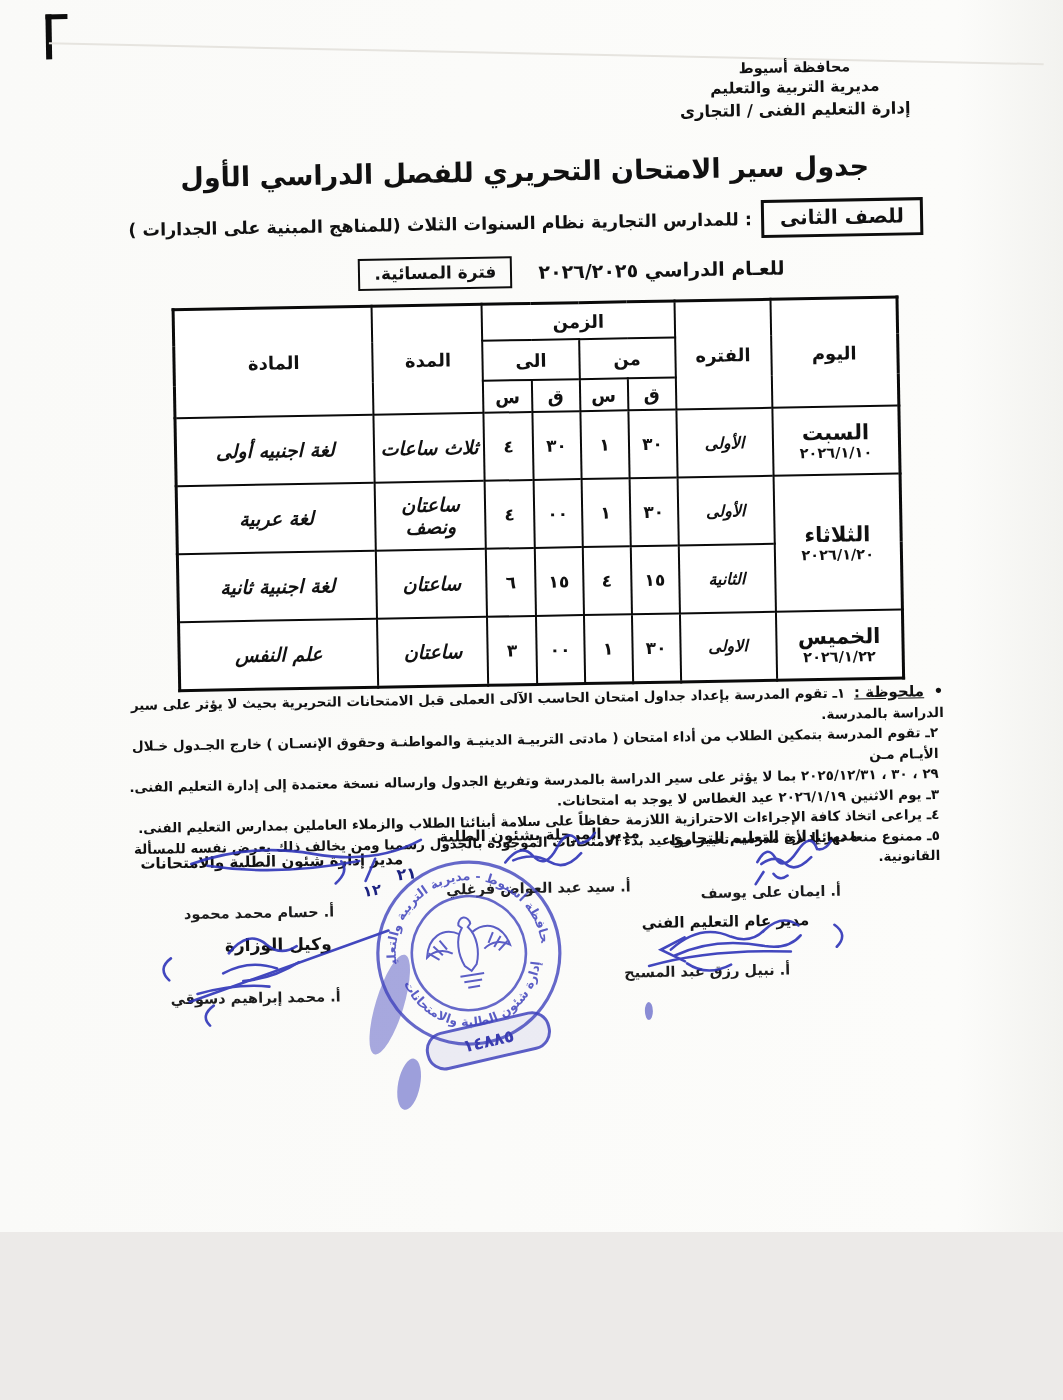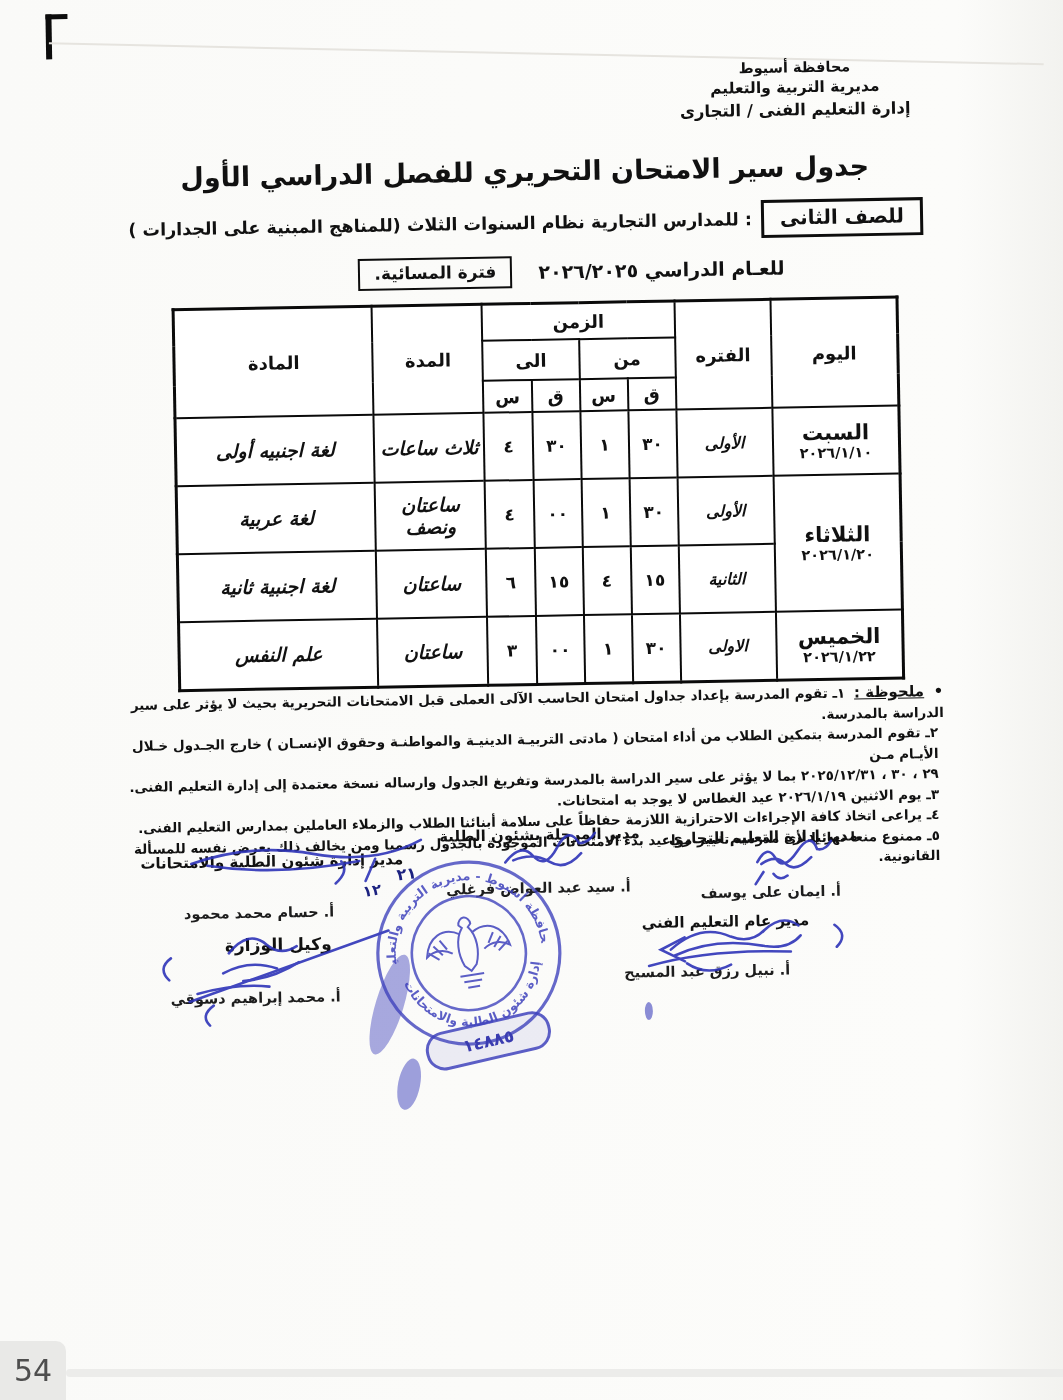--- a/index.html
+++ b/index.html
@@ -1,16 +1,16 @@
 <!DOCTYPE html>
 <html lang="ar"><head>
 <meta charset="utf-8">
 <style>
   html,body{margin:0;padding:0;background:#eceae8;}
-  .screen{position:relative;width:1063px;height:1400px;overflow:hidden;
+  .screen{position:relative;width:1063px;height:1232px;overflow:hidden;
           background:linear-gradient(90deg,#fafaf8 0%,#fcfcfa 90%,#f2f2ef 100%);
           font-family:"DejaVu Sans",sans-serif;color:#111;}
   .scan{position:absolute;left:0;top:0;width:1063px;height:1340px;
         transform:rotate(-1deg);transform-origin:531px 560px;}
   
   .corner-mark{position:absolute;left:55px;top:6px;width:16px;height:40px;
                border-left:6px solid #0c0c0c;border-top:5px solid #0c0c0c;}
   .scan-line{position:absolute;left:58px;top:34px;width:995px;height:2px;
              background:#e6e4df;transform:rotate(2.2deg);transform-origin:left center;}
   

